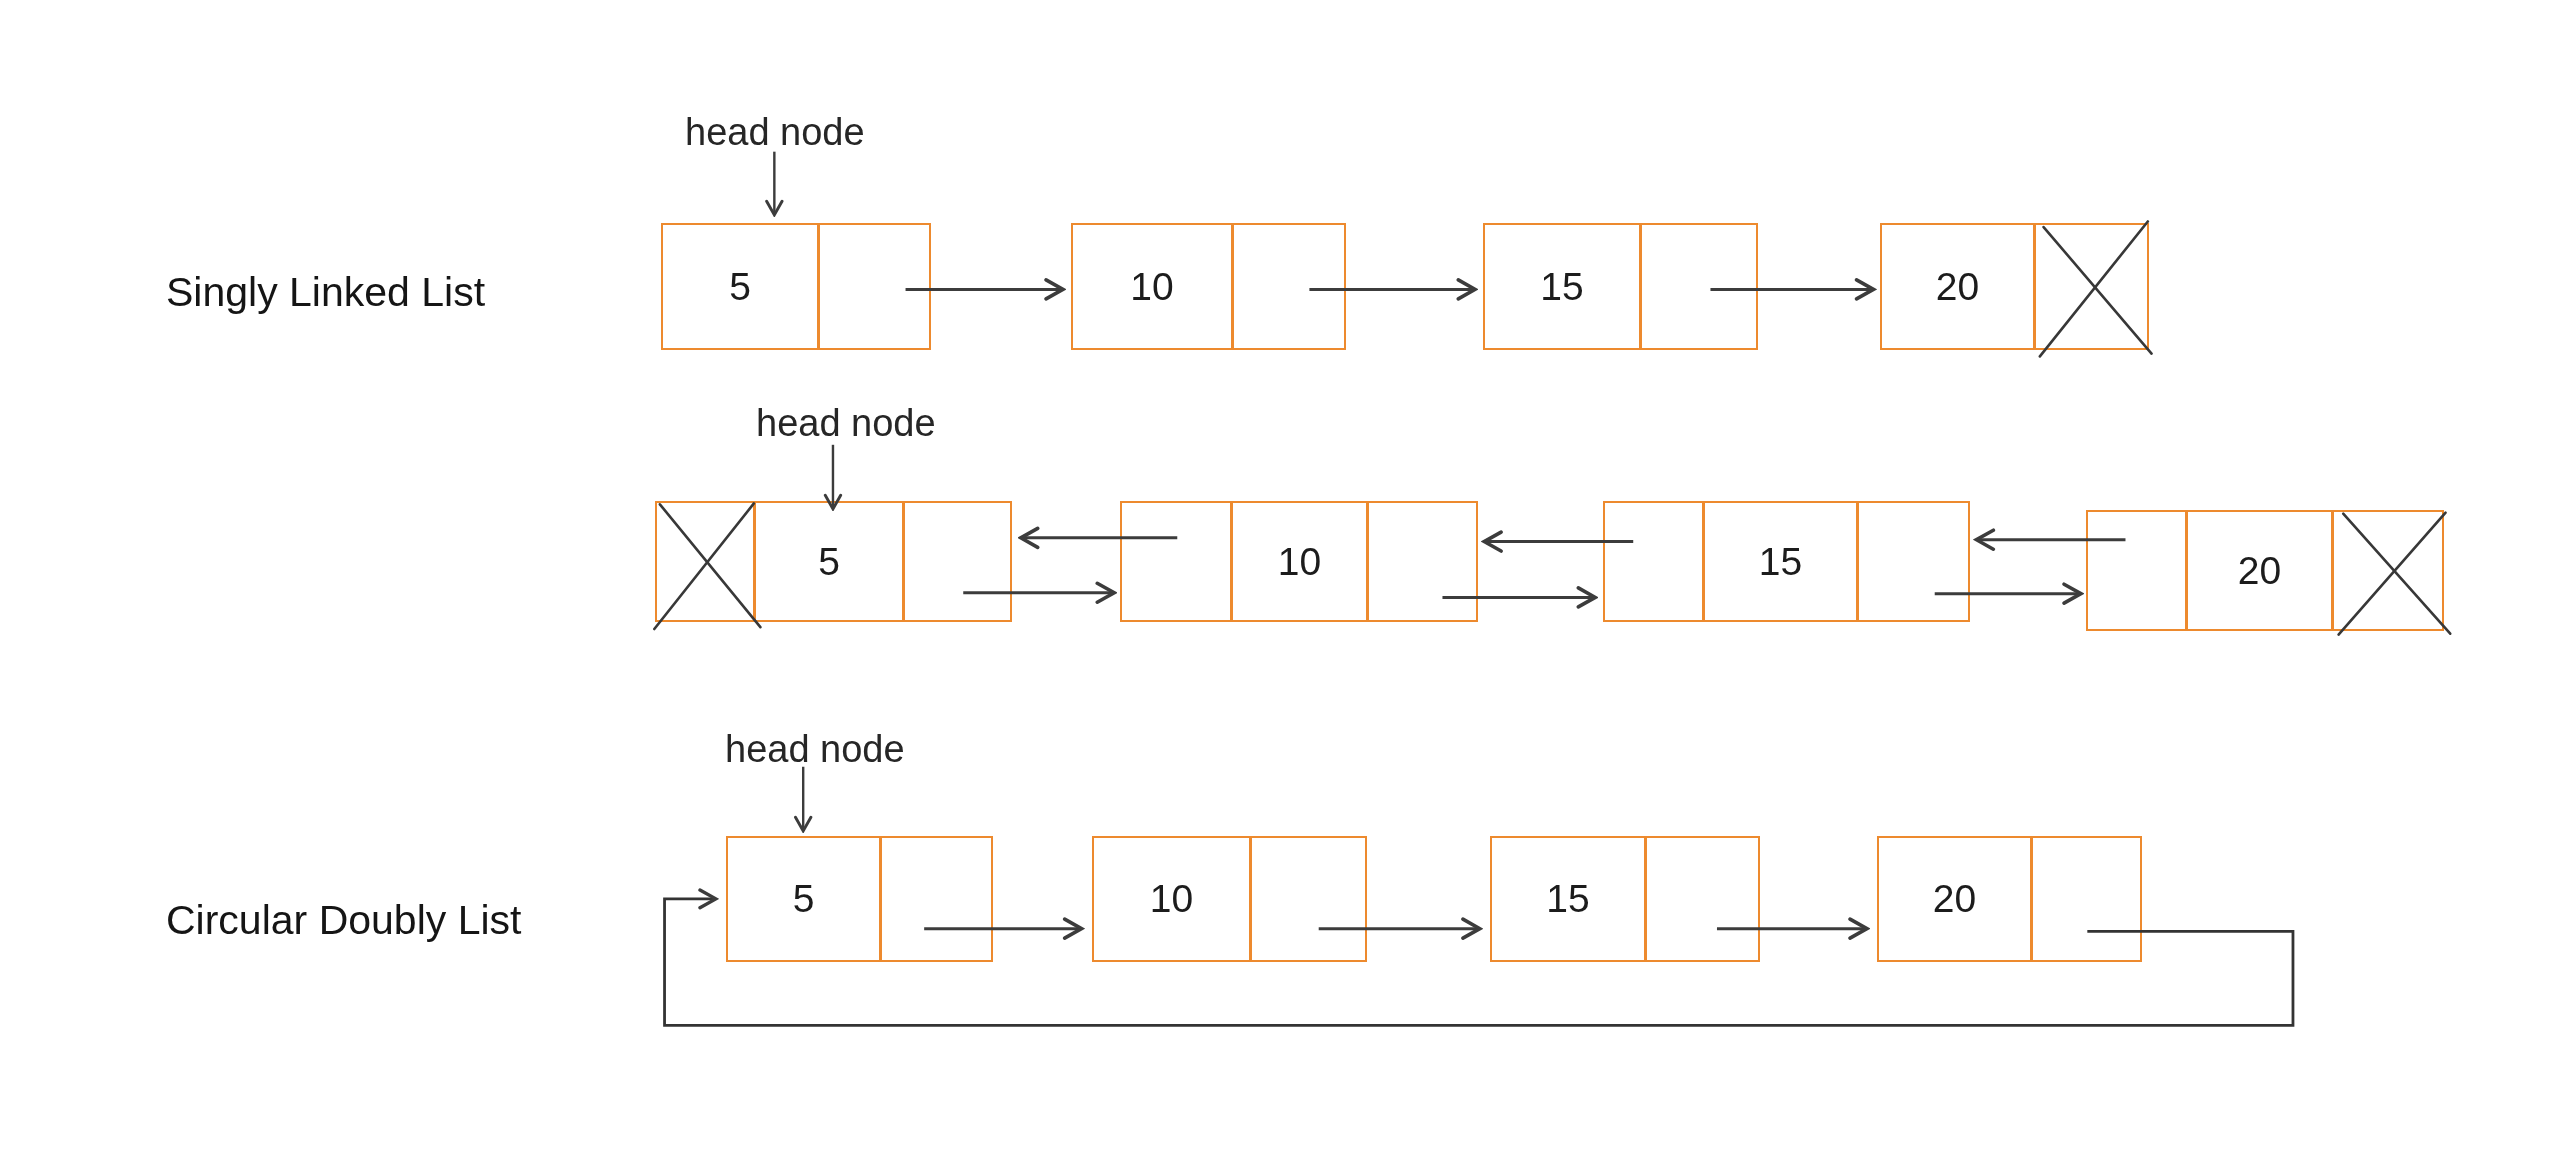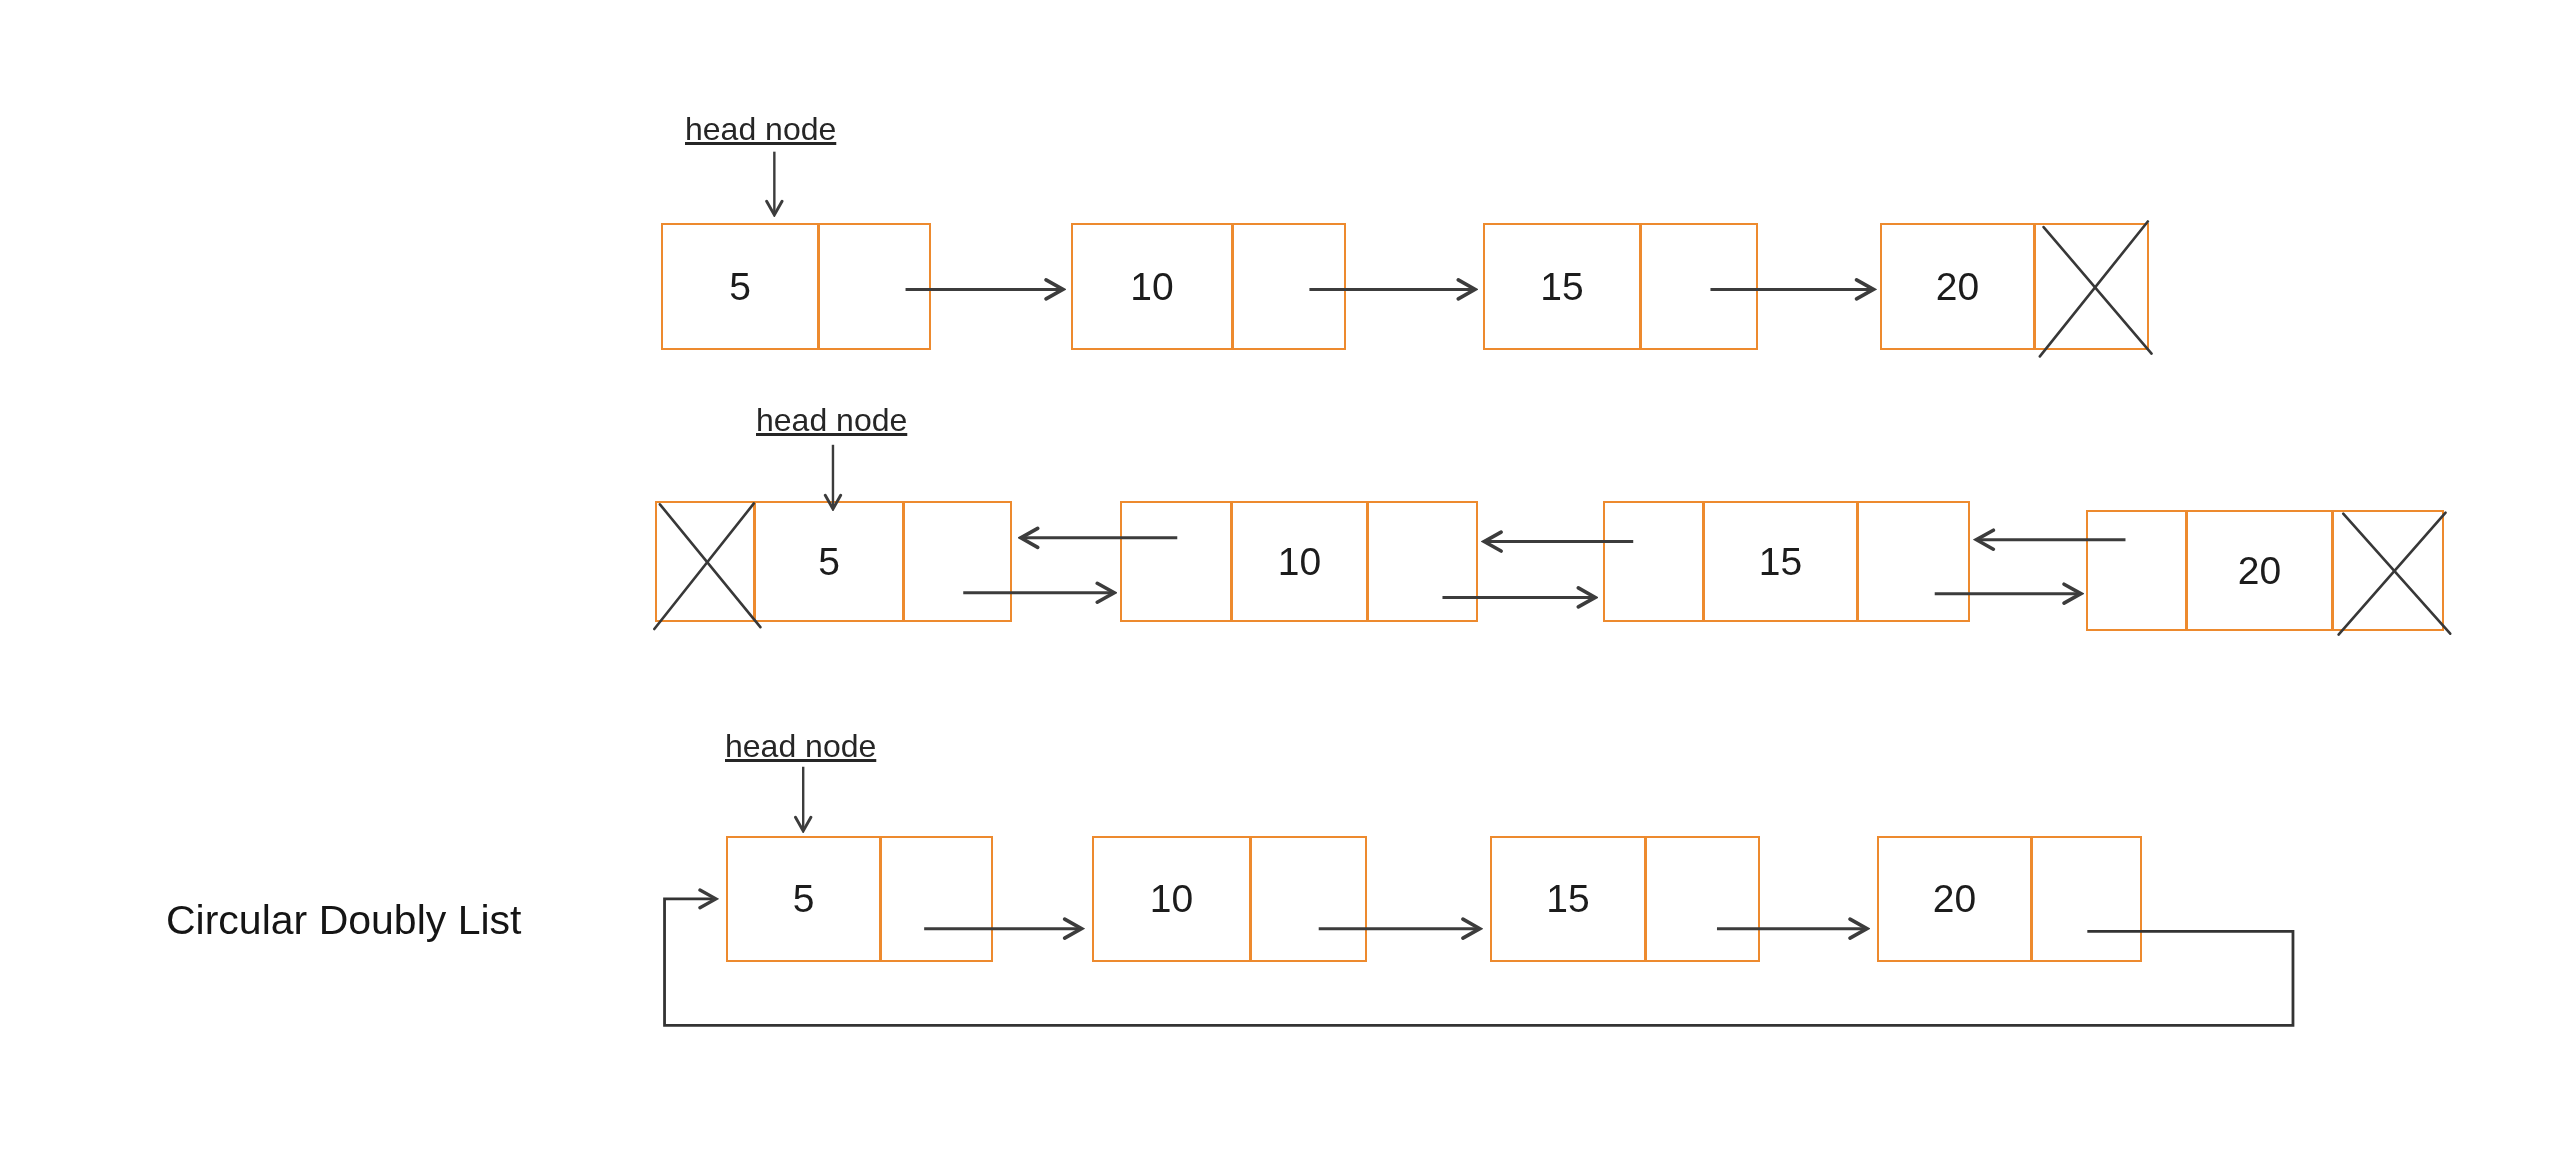--- a/index.html
+++ b/index.html
@@ -4,21 +4,21 @@
 <style>
   html,body{margin:0;padding:0;background:#ffffff;}
   .canvas{
     position:relative;width:2576px;height:1152px;background:#ffffff;overflow:hidden;
     font-family:"Liberation Sans", sans-serif;color:#1c1c1c;
   }
   .row-label{
     position:absolute;font-size:41px;line-height:1.15;color:#151515;white-space:nowrap;
   }
   .head-label{
-    position:absolute;font-size:32px;line-height:1.2;color:#262626;white-space:nowrap;text-decoration:underline;
+    position:absolute;font-size:38px;line-height:1.2;color:#262626;white-space:nowrap;
   }
   .node{
     position:absolute;display:flex;border:2.8px solid #ED8A2E;background:#ffffff;box-sizing:border-box;
   }
   .cell{
     height:100%;box-sizing:border-box;display:flex;align-items:center;justify-content:center;
   }
   .cell.divided{border-right:3.7px solid #ED8A2E;}
   .cell.rest{flex:1 1 auto;}
   .value{
@@ -27,20 +27,21 @@
   svg.overlay{
     position:absolute;left:0;top:0;width:2576px;height:1152px;overflow:visible;
     pointer-events:none;z-index:5;
   }
 </style>
 </head>
 <body>
 
 <div class="canvas">
 
+  <div class="row-label" style="left:166px;top:269px">Singly Linked List</div>
   <div class="head-label" style="left:685px;top:110px">head node</div>
 
   <div class="node" style="left:661px;top:223px;width:270px;height:127px">
     <div class="cell divided" style="width:157px">
       <span class="value">5</span>
     </div>
     <div class="cell rest"></div>
   </div>
   <div class="node" style="left:1071px;top:223px;width:275px;height:127px">
     <div class="cell divided" style="width:161px">

